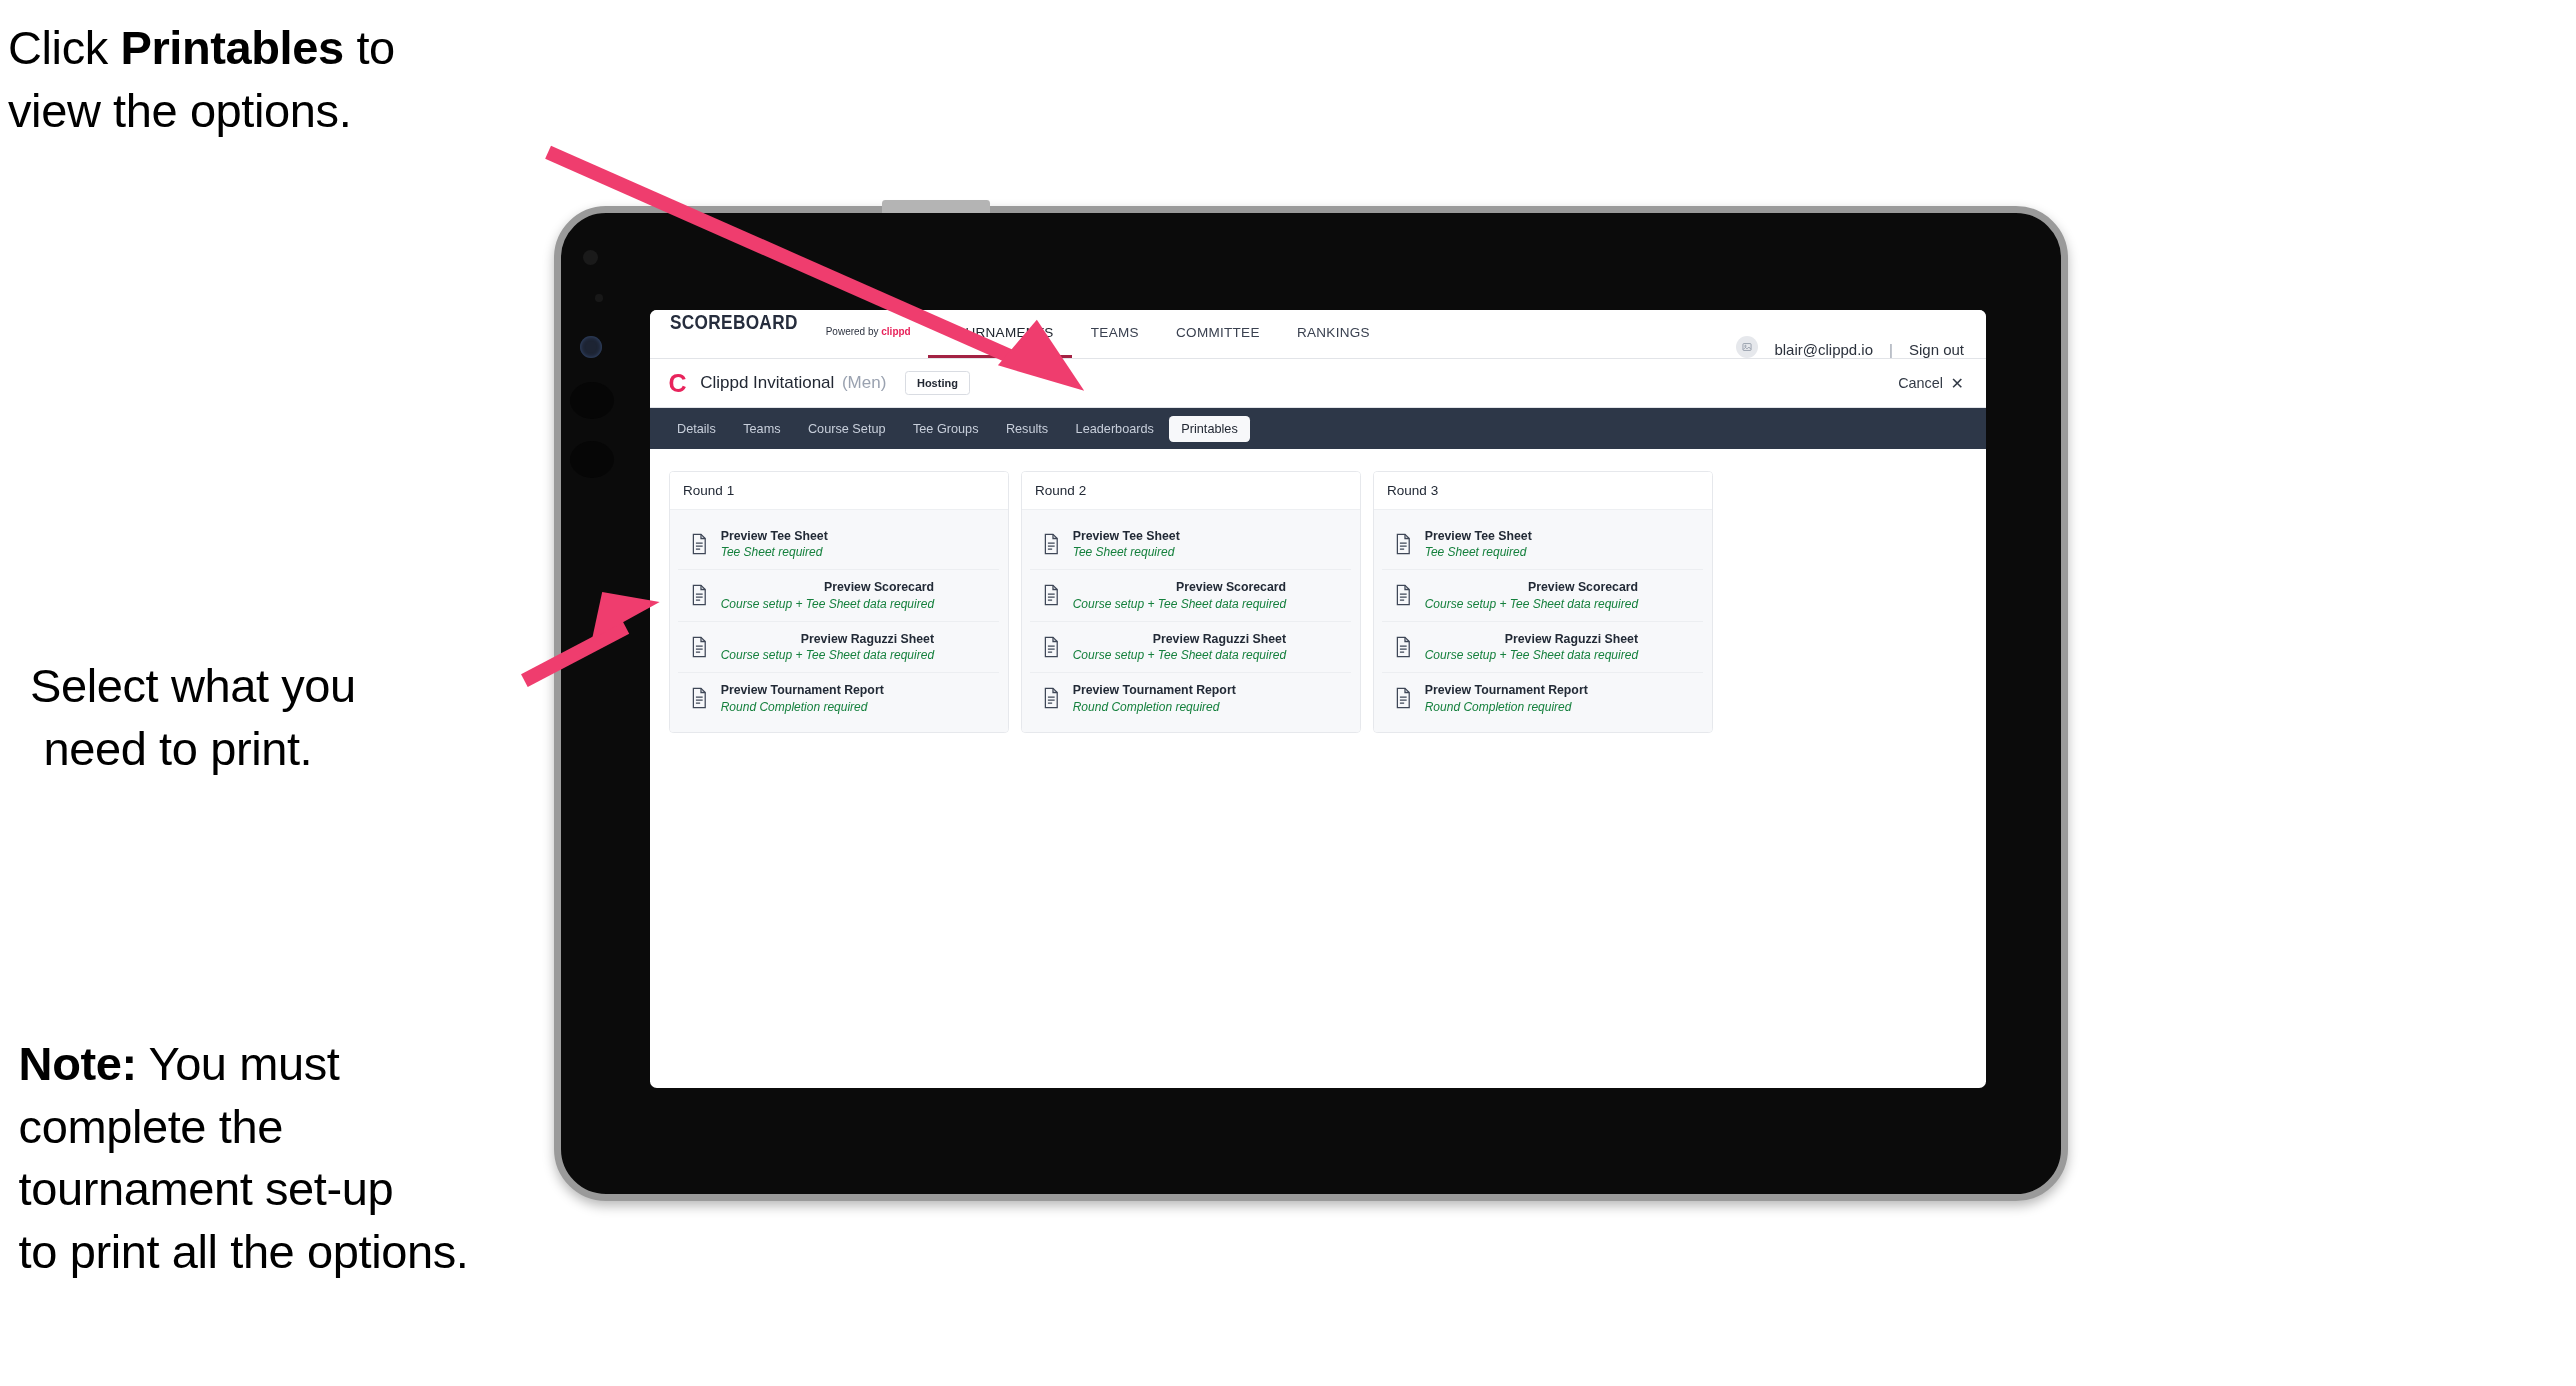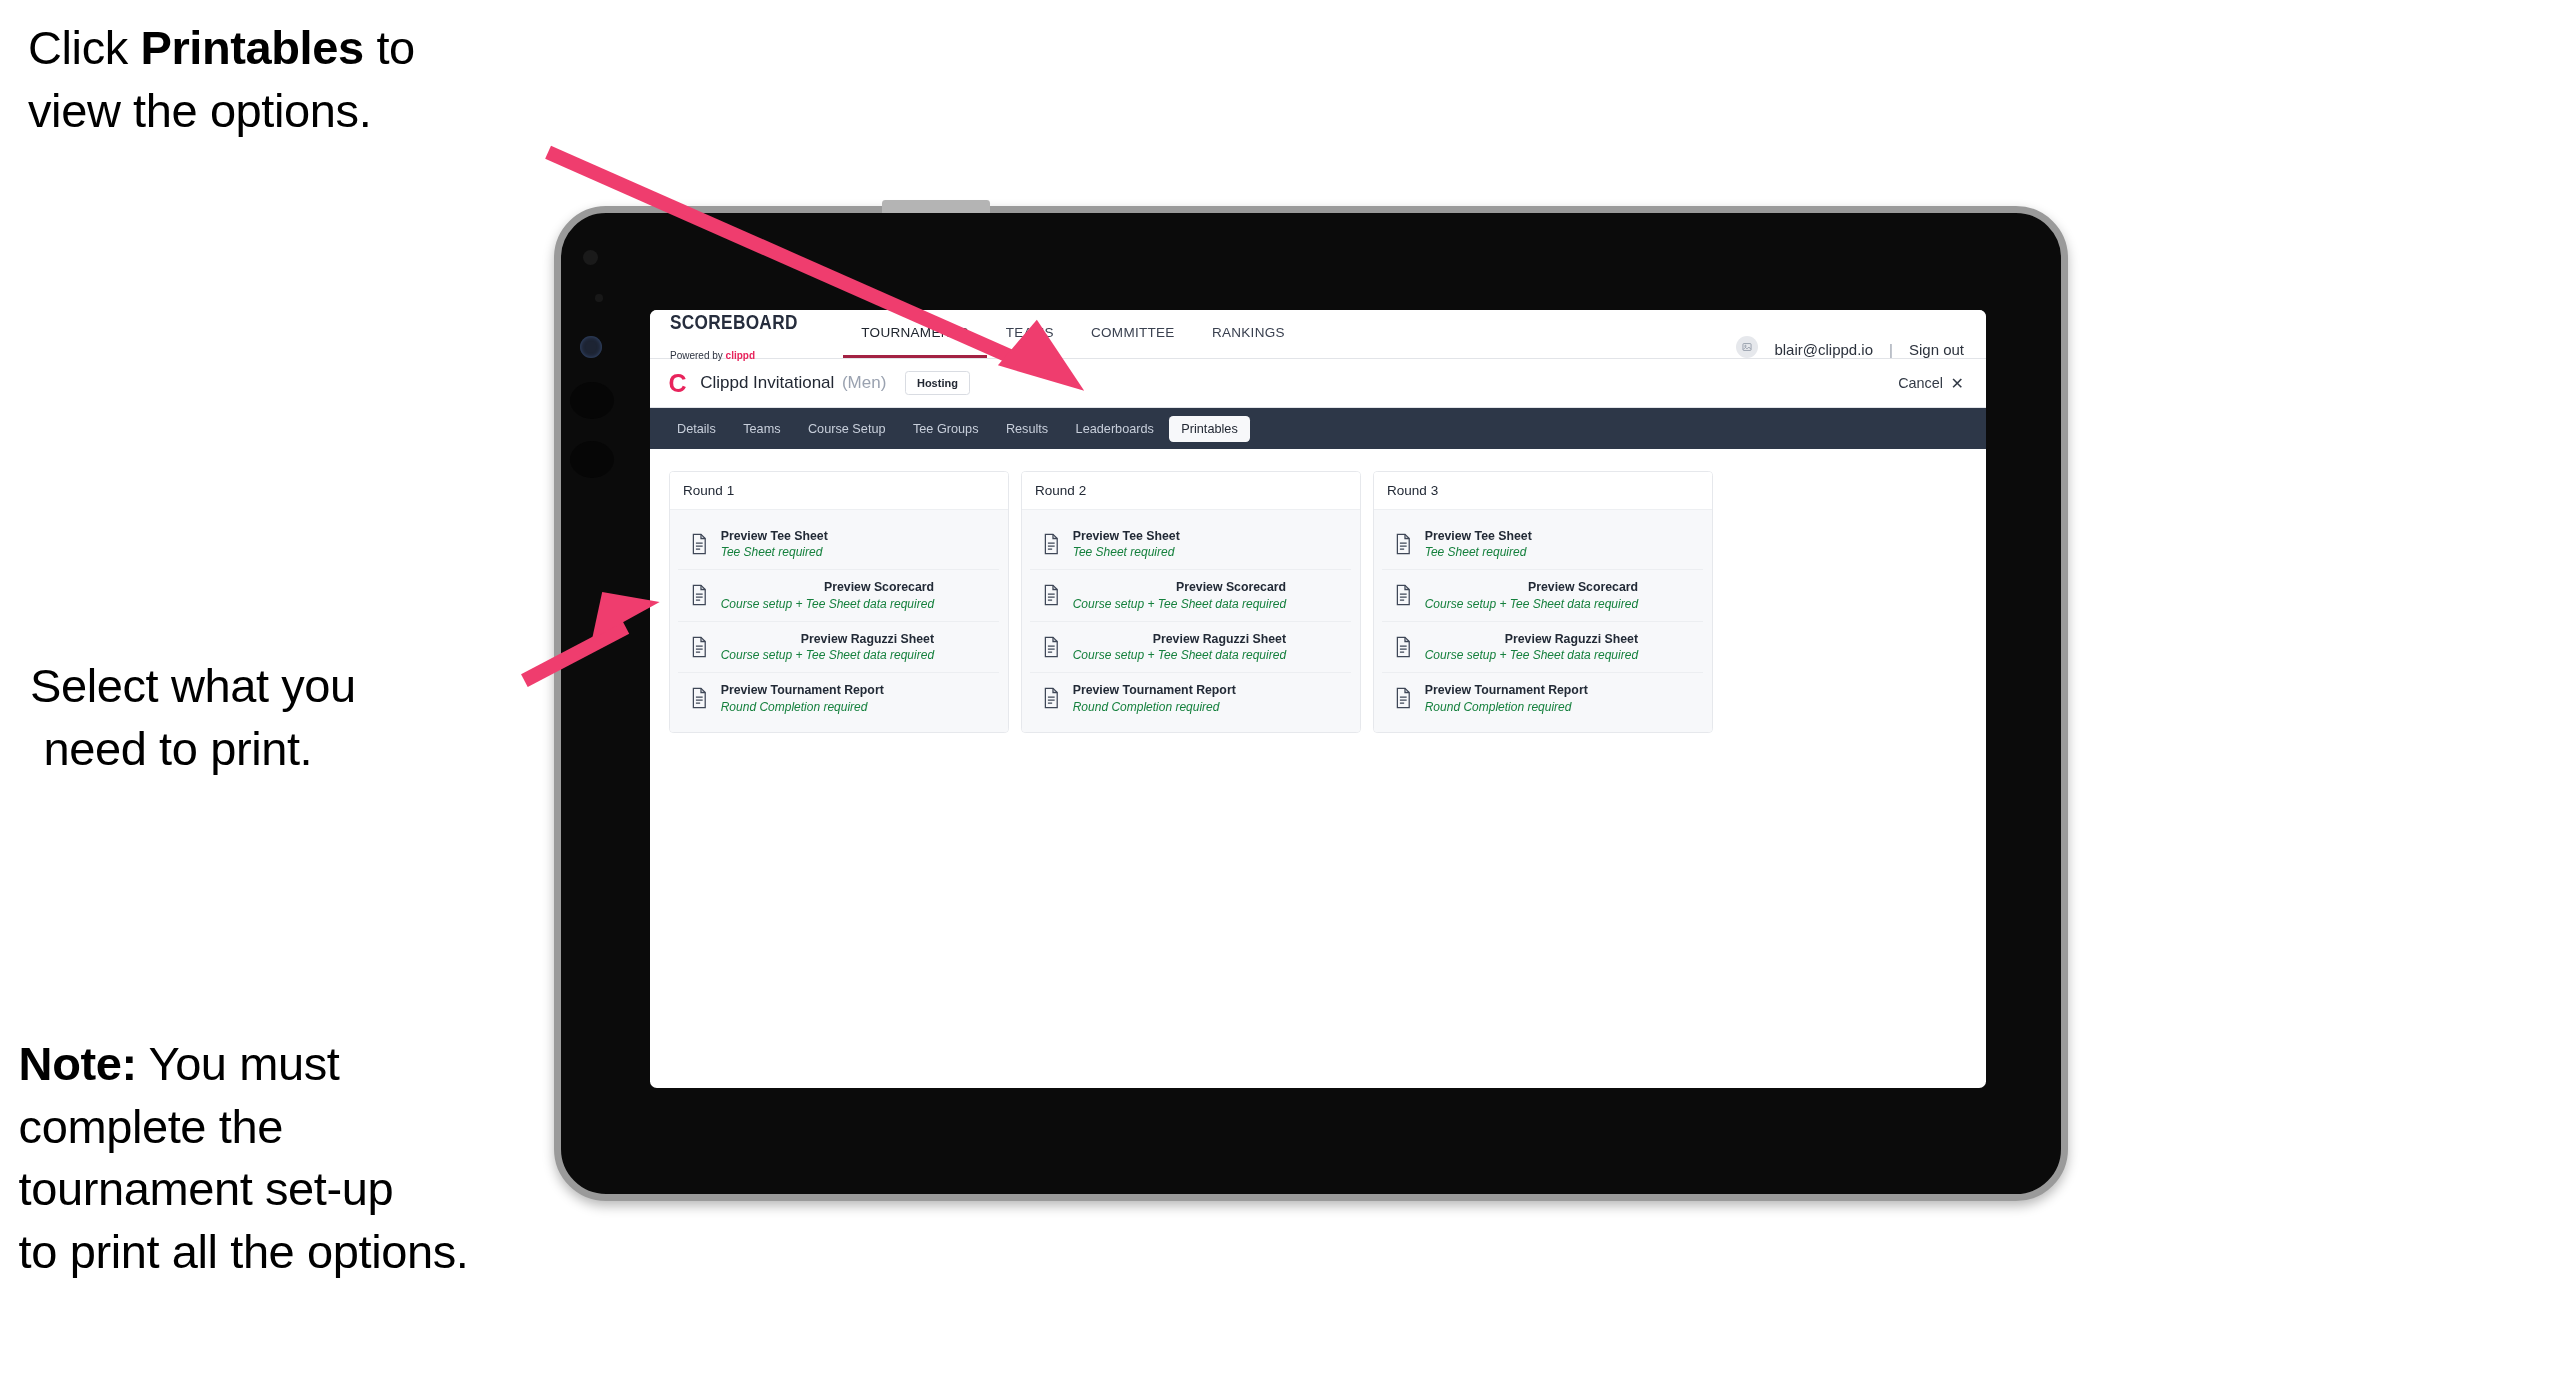--- a/index.html
+++ b/index.html
@@ -15,21 +15,21 @@
   .annot {
     position: absolute;
     color: #000;
     font-family: "Liberation Sans", sans-serif;
     font-size: 47px;
     line-height: 1.33;
     letter-spacing: -0.4px;
     white-space: pre-line;
   }
   .annot b { font-weight: bold; }
-  #annot-top    { left: 28px;  top: 17px;  width: 558px; }
+  #annot-top    { left: 8px;  top: 17px;  width: 558px; }
   #annot-mid    { left: 30px;  top: 655px; width: 524px; text-align: left; }
   #annot-mid .l2 { padding-left: 13.5px; display:block; }
   #annot-note   { left: 18.6px;  top: 1033px; width: 677px; }
 
   
   .arrow-svg { position: absolute; left: 0; top: 0; width: 2576px; height: 1386px; pointer-events: none; }
 
   
   .tablet {
     position: absolute;
@@ -61,21 +61,21 @@
     border-radius: 6.8px;
     overflow: hidden;
   }
 
   
   .topbar {
     height: 49px; display: flex; align-items: stretch;
     background: #fff; border-bottom: 0.8px solid #e2e4e8;
     position: relative;
   }
-  .brand { display: flex; flex-direction: column; justify-content: flex-start; padding: 0 17px 0 20px; }
+  .brand { display: flex; justify-content: center; padding: 0 17px 0 20px; }
   .brand-title {
     font-size: 21px; font-weight: bold; color: #262d3d;
     letter-spacing: 0.4px; transform: scaleX(0.82); transform-origin: left center;
     font-family: "Liberation Sans", sans-serif;
   }
   .brand-sub { font-size: 10px; color: #2d3340; margin-top: 16px; }
   .brand-sub .clippd { color: #e8245c; font-weight: bold; }
 
   .topnav { display: flex; align-items: stretch; }
   .topnav-item {

